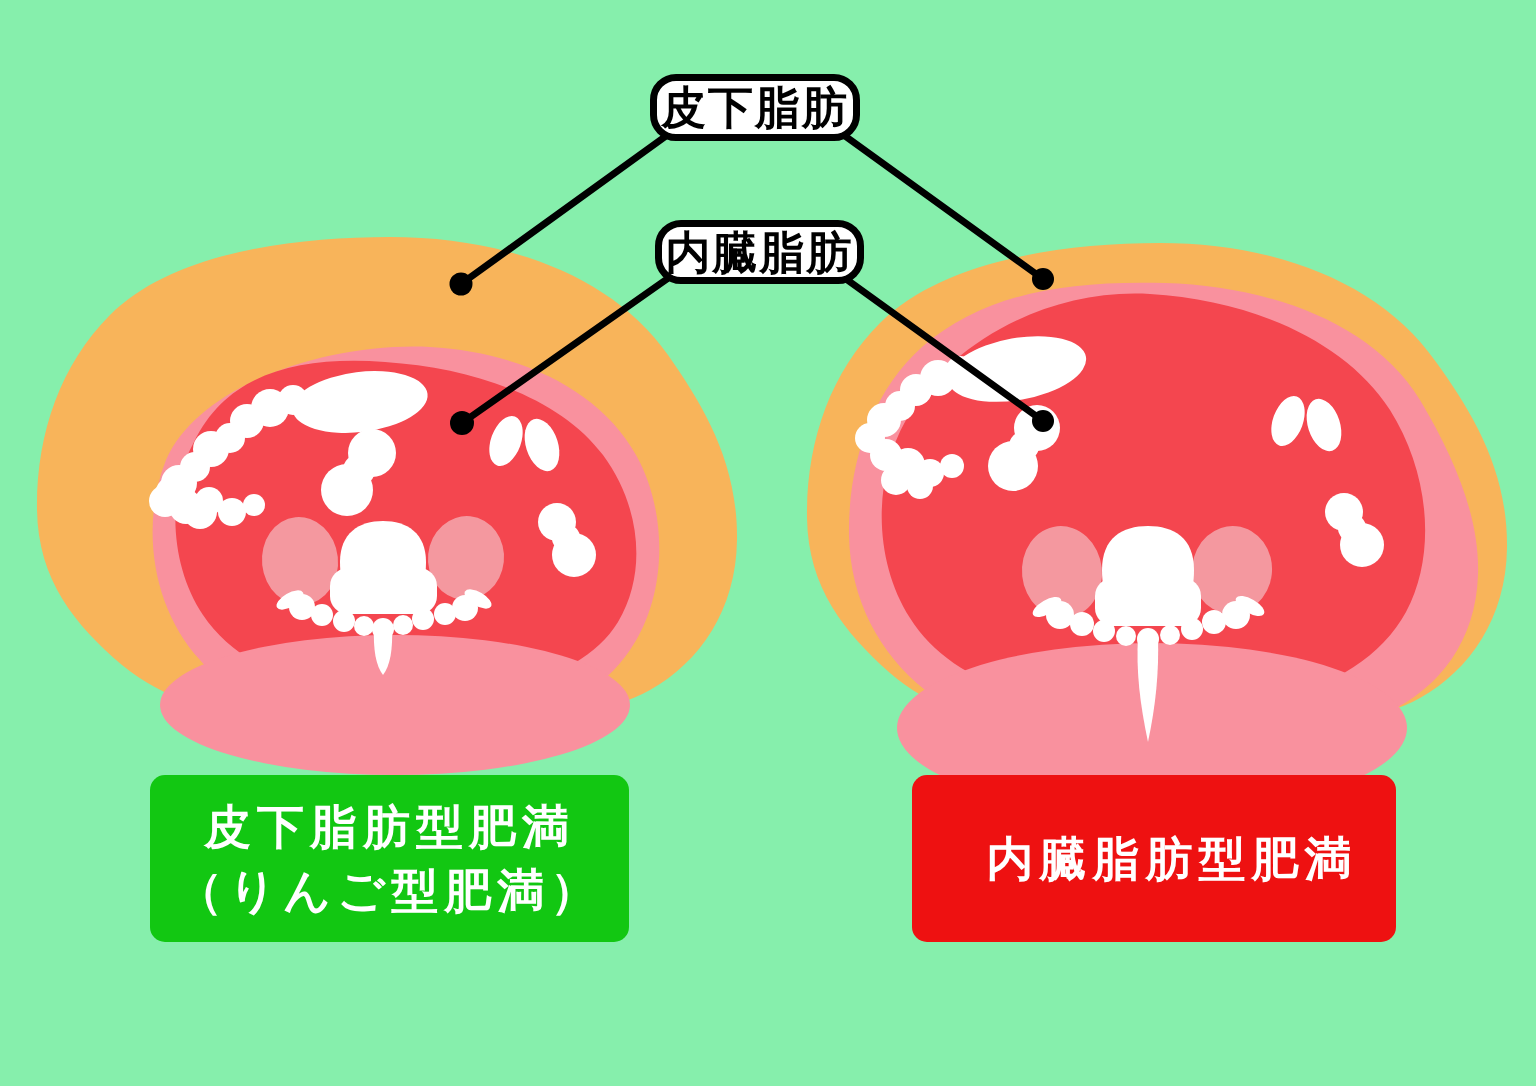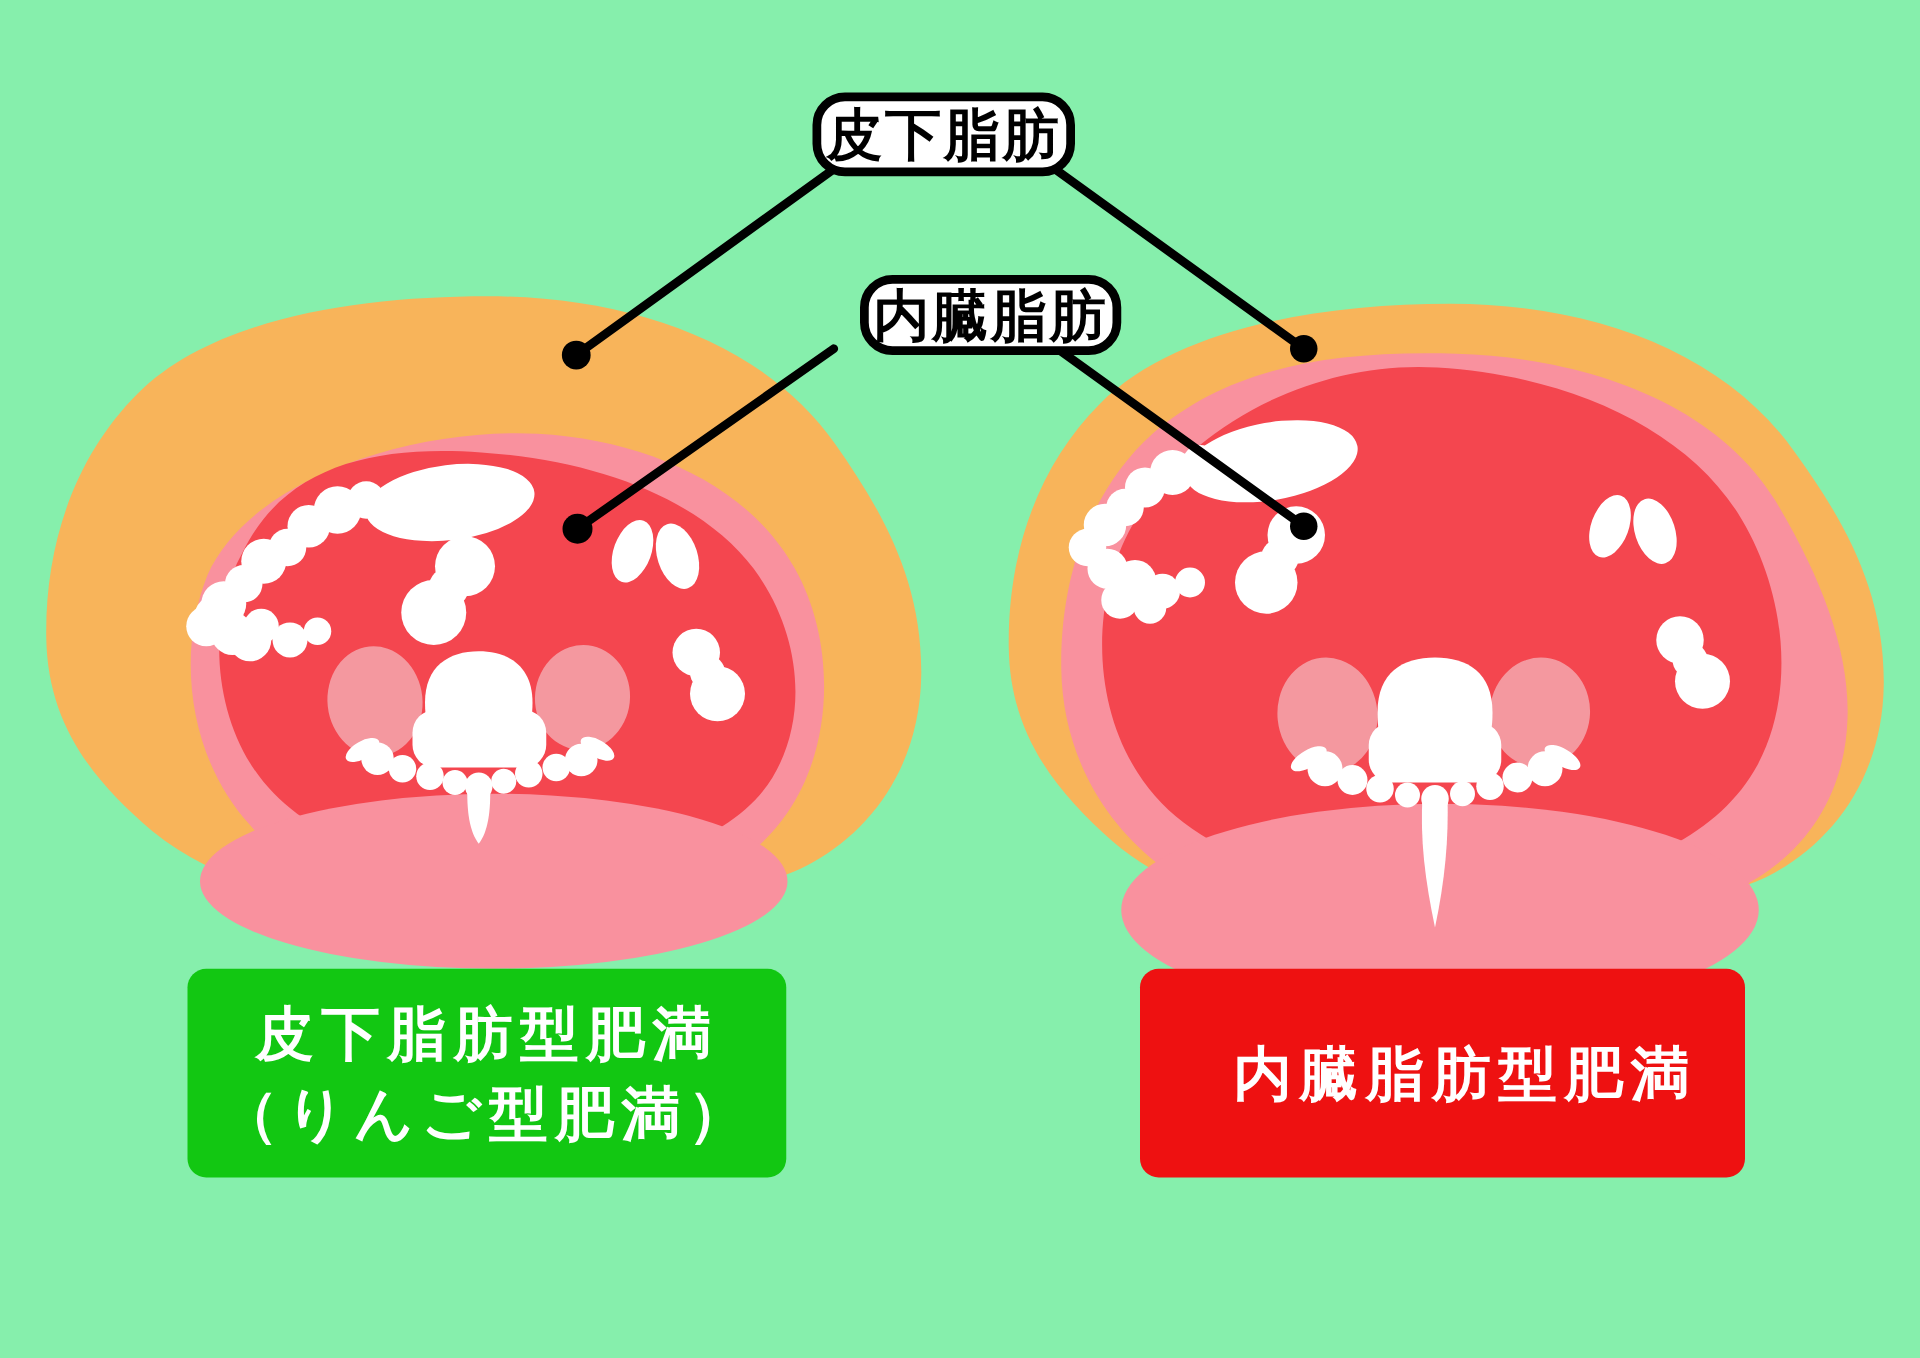--- a/index.html
+++ b/index.html
@@ -18,21 +18,21 @@
     border-radius:26px;
     display:flex;align-items:center;justify-content:center;
     z-index:3;
     box-sizing:border-box;
   }
   .callout span{
     font-size:45px;font-weight:900;color:#000000;
     letter-spacing:2px;line-height:1;white-space:nowrap;
   }
   .callout.subq{left:650px;top:74px;width:210px;height:67px;}
-  .callout.visc{left:688px;top:220px;width:209px;height:64px;}
+  .callout.visc{left:655px;top:220px;width:209px;height:64px;}
   .caption{
     position:absolute;
     top:775px;height:167px;
     border-radius:15px;
     display:flex;flex-direction:column;align-items:center;justify-content:space-evenly;
     z-index:3;box-sizing:border-box;padding:10px 8px;
   }
   .caption .t1,.caption .t2{
     color:#ffffff;font-weight:900;font-size:47px;line-height:1;
     letter-spacing:6px;white-space:nowrap;

